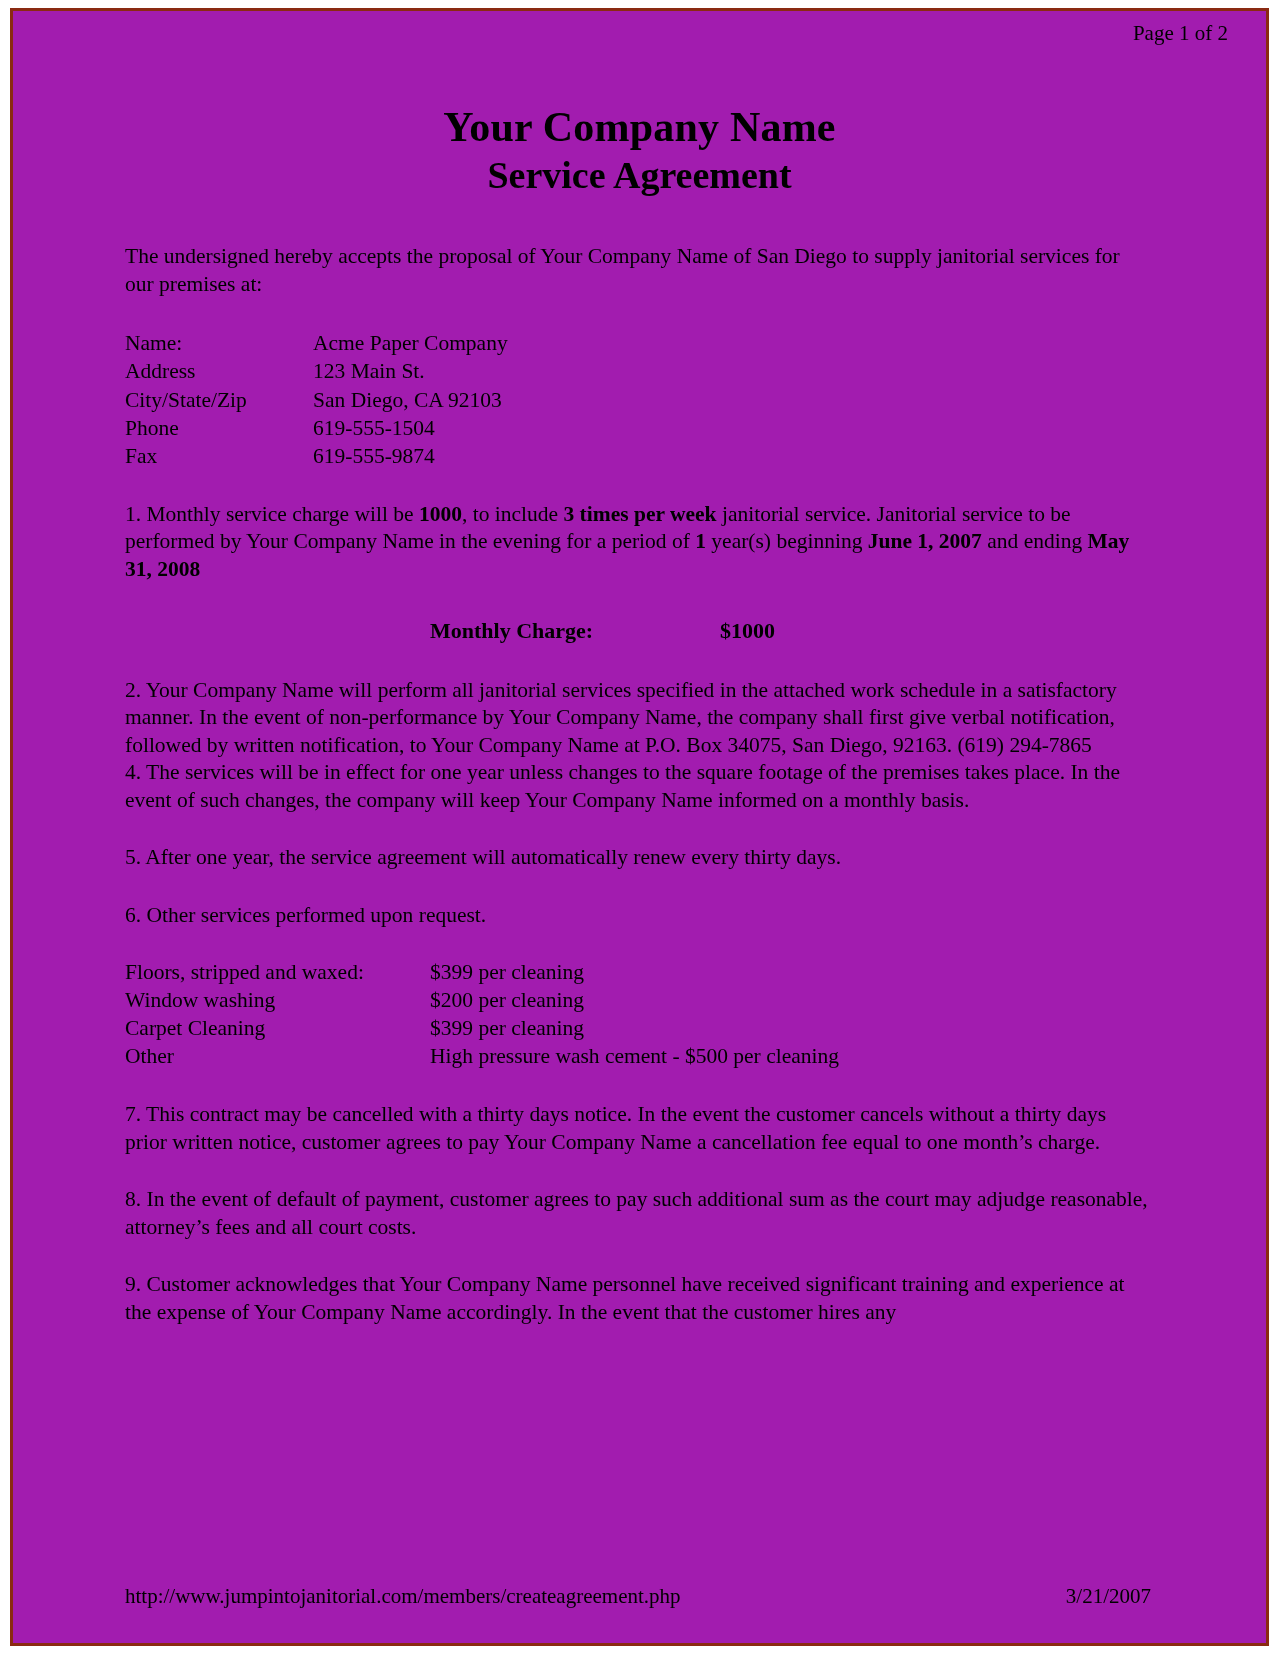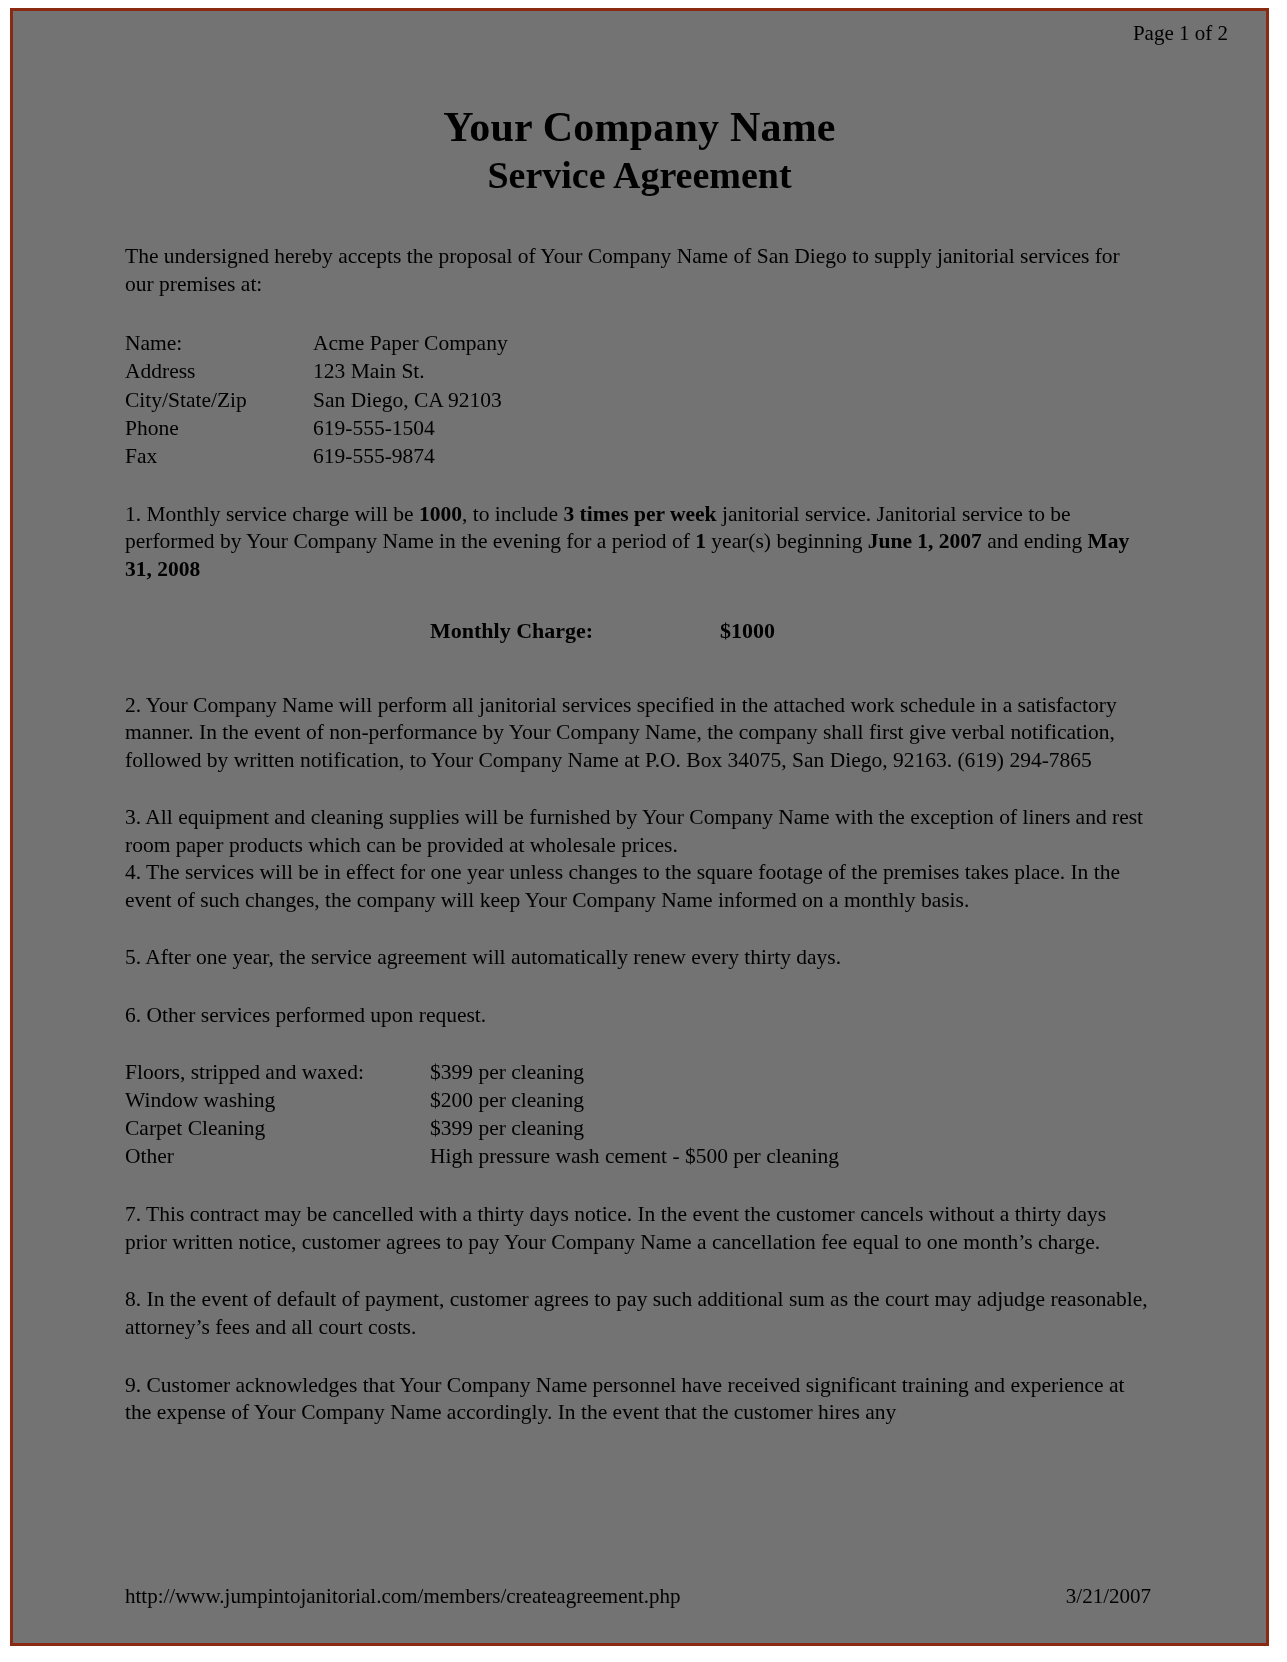--- a/index.html
+++ b/index.html
@@ -22,21 +22,21 @@
     height: 1638px;
     border: 3px solid #8a2a12;
     box-sizing: border-box;
   }
   .page-inner {
     position: absolute;
     left: 0;
     top: 0;
     right: 0;
     bottom: 0;
-    background: #737373;
+    background: #a21caf;
     overflow: hidden;
   }
   .page-number {
     position: absolute;
     right: 38px;
     top: 10px;
     font-size: 21px;
   }
   .doc-body {
     position: absolute;
@@ -169,23 +169,22 @@
           </tbody>
         </table>
 
         <div class="para"><span>1. Monthly service charge will be </span><b>1000</b><span>, to include </span><b>3 times per week</b><span> janitorial service. Janitorial service to be performed by Your Company Name in the evening for a period of </span><b>1</b><span> year(s) beginning </span><b>June 1, 2007</b><span> and ending </span><b>May 31, 2008</b></div>
 
         <div class="charge-row">
           <div class="charge-label">Monthly Charge:</div>
           <div class="charge-value">$1000</div>
         </div>
 
-        <div class="para" style="margin-top:46px">2. Your Company Name will perform all janitorial services specified in the attached work schedule in a satisfactory manner. In the event of non-performance by Your Company Name, the company shall first give verbal notification, followed by written notification, to Your Company Name at P.O. Box 34075, San Diego, 92163. (619) 294-7865</div>
-
-        <div class="para">3. All equipment and cleaning supplies will be furnished by Your Company Name with the exception of liners and rest room paper products which can be provided at wholesale prices.</div>
+        <div class="para" style="margin-top:31px">2. Your Company Name will perform all janitorial services specified in the attached work schedule in a satisfactory manner. In the event of non-performance by Your Company Name, the company shall first give verbal notification, followed by written notification, to Your Company Name at P.O. Box 34075, San Diego, 92163. (619) 294-7865</div>
+
 
         <div class="para-tight">4. The services will be in effect for one year unless changes to the square footage of the premises takes place. In the event of such changes, the company will keep Your Company Name informed on a monthly basis.</div>
 
         <div class="para">5. After one year, the service agreement will automatically renew every thirty days.</div>
 
         <div class="para">6. Other services performed upon request.</div>
 
         <table class="services-table">
           <tbody>
             <tr>

